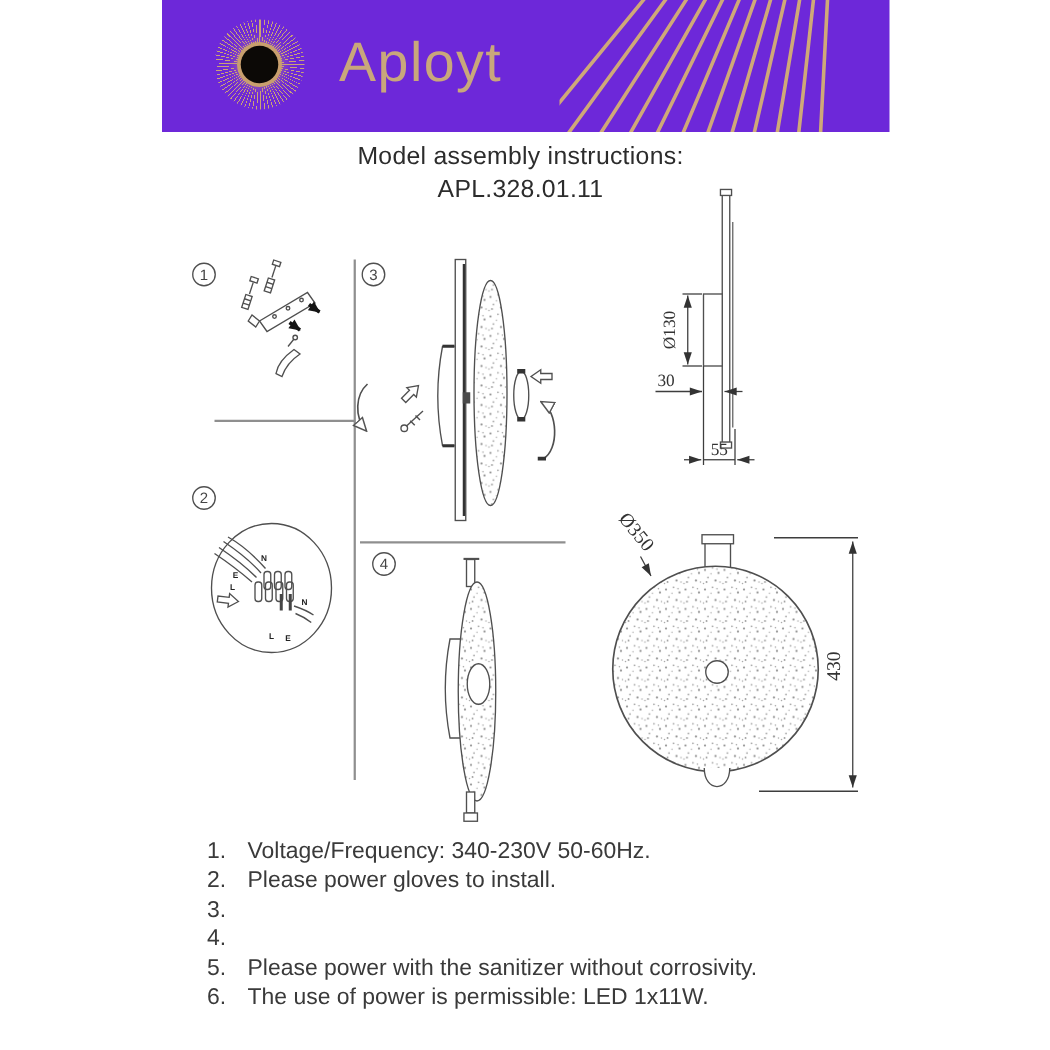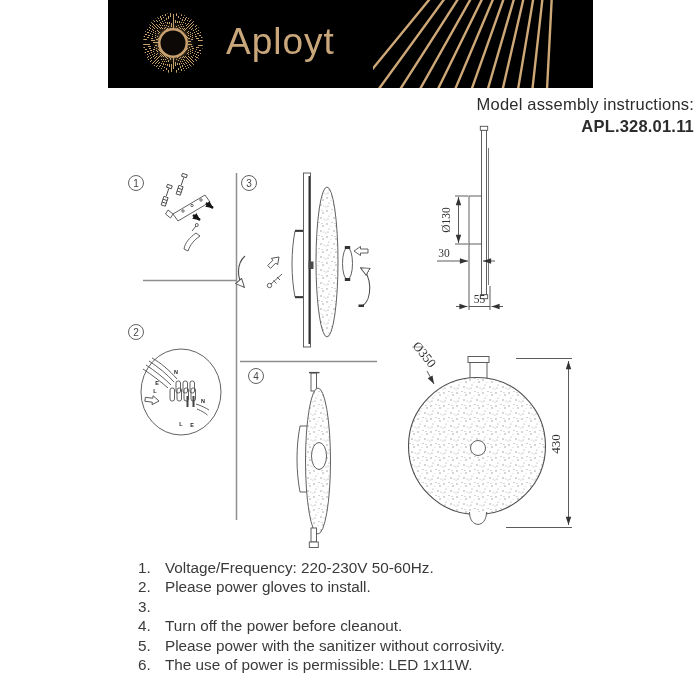--- a/index.html
+++ b/index.html
@@ -1,30 +1,30 @@
 <!DOCTYPE html>
 <html><head>
 <meta charset="utf-8">
 <style>
   html,body{margin:0;padding:0;background:#ffffff;}
   .page{position:relative;width:700px;height:700px;background:#fff;overflow:hidden;
         font-family:"Liberation Sans",sans-serif;}
   
-  .banner{position:absolute;left:108px;top:0;width:485px;height:88px;background:#000000;overflow:hidden;}
+  .banner{position:absolute;left:108px;top:0;width:485px;height:88px;background:#6d28d9;overflow:hidden;}
   .burst{position:absolute;left:35px;top:13px;width:60px;height:60px;border-radius:50%;
          background:repeating-conic-gradient(from 1deg,rgba(208,169,113,.95) 0deg 1.1deg,rgba(12,9,6,0) 1.1deg 5.2deg);}
   .hub{position:absolute;left:50%;top:50%;transform:translate(-50%,-50%);width:25px;height:25px;
        background:#0c0906;border-radius:50%;
        box-shadow:0 0 0 2.5px #c89f6e,0 0 9px 3px rgba(206,166,113,.55);}
   .brand{position:absolute;left:118px;top:21px;font-size:37px;font-weight:400;color:#c9a77b;letter-spacing:1px;}
   .banner-rays{position:absolute;left:265px;top:0;width:220px;height:88px;}
   
-  .hdr{position:absolute;left:0;top:95px;width:694px;text-align:right;color:#2c2c2c;
+  .hdr{position:absolute;left:0;top:95px;width:694px;text-align:center;color:#2c2c2c;
        font-size:16.5px;font-weight:500;letter-spacing:.2px;}
-  .hdr .model{margin-top:3px;font-weight:bold;}
+  .hdr .model{margin-top:3px;}
   
   .art{position:absolute;left:0;top:0;width:700px;height:700px;}
   .art text{fill:#333;stroke:none;}
   .art .dim{font-family:"Liberation Serif",serif;font-size:11.5px;}
   .art .dimbig{font-family:"Liberation Serif",serif;font-size:13px;}
   .art .stepnum{font-size:10px;fill:#444;}
   .art .wlabel{font-size:5.5px;font-weight:bold;fill:#222;}
   
   .list{position:absolute;left:138px;top:558px;font-size:15.3px;font-weight:500;color:#3a3a3a;}
   .list .row{display:flex;line-height:19.4px;}
@@ -233,32 +233,31 @@
         </g>
         <text class="dimbig" transform="translate(412,346) rotate(51)">Ø350</text>
         <text class="dimbig" transform="translate(560,444) rotate(-90)" text-anchor="middle">430</text>
       </g>
     </g>
   </svg>
 
   <div class="list">
     <div class="row">
       <span class="num">1.</span>
-      <span class="txt">Voltage/Frequency: 220-230V 50-60Hz.</span>
+      <span class="txt">Voltage/Frequency: 340-230V 50-60Hz.</span>
     </div>
     <div class="row">
       <span class="num">2.</span>
       <span class="txt">Please power gloves to install.</span>
     </div>
     <div class="row">
       <span class="num">3.</span>
     </div>
     <div class="row">
       <span class="num">4.</span>
-      <span class="txt">Turn off the power before cleanout.</span>
     </div>
     <div class="row">
       <span class="num">5.</span>
       <span class="txt">Please power with the sanitizer without corrosivity.</span>
     </div>
     <div class="row">
       <span class="num">6.</span>
       <span class="txt">The use of power is permissible: LED 1x11W.</span>
     </div>
   </div>

